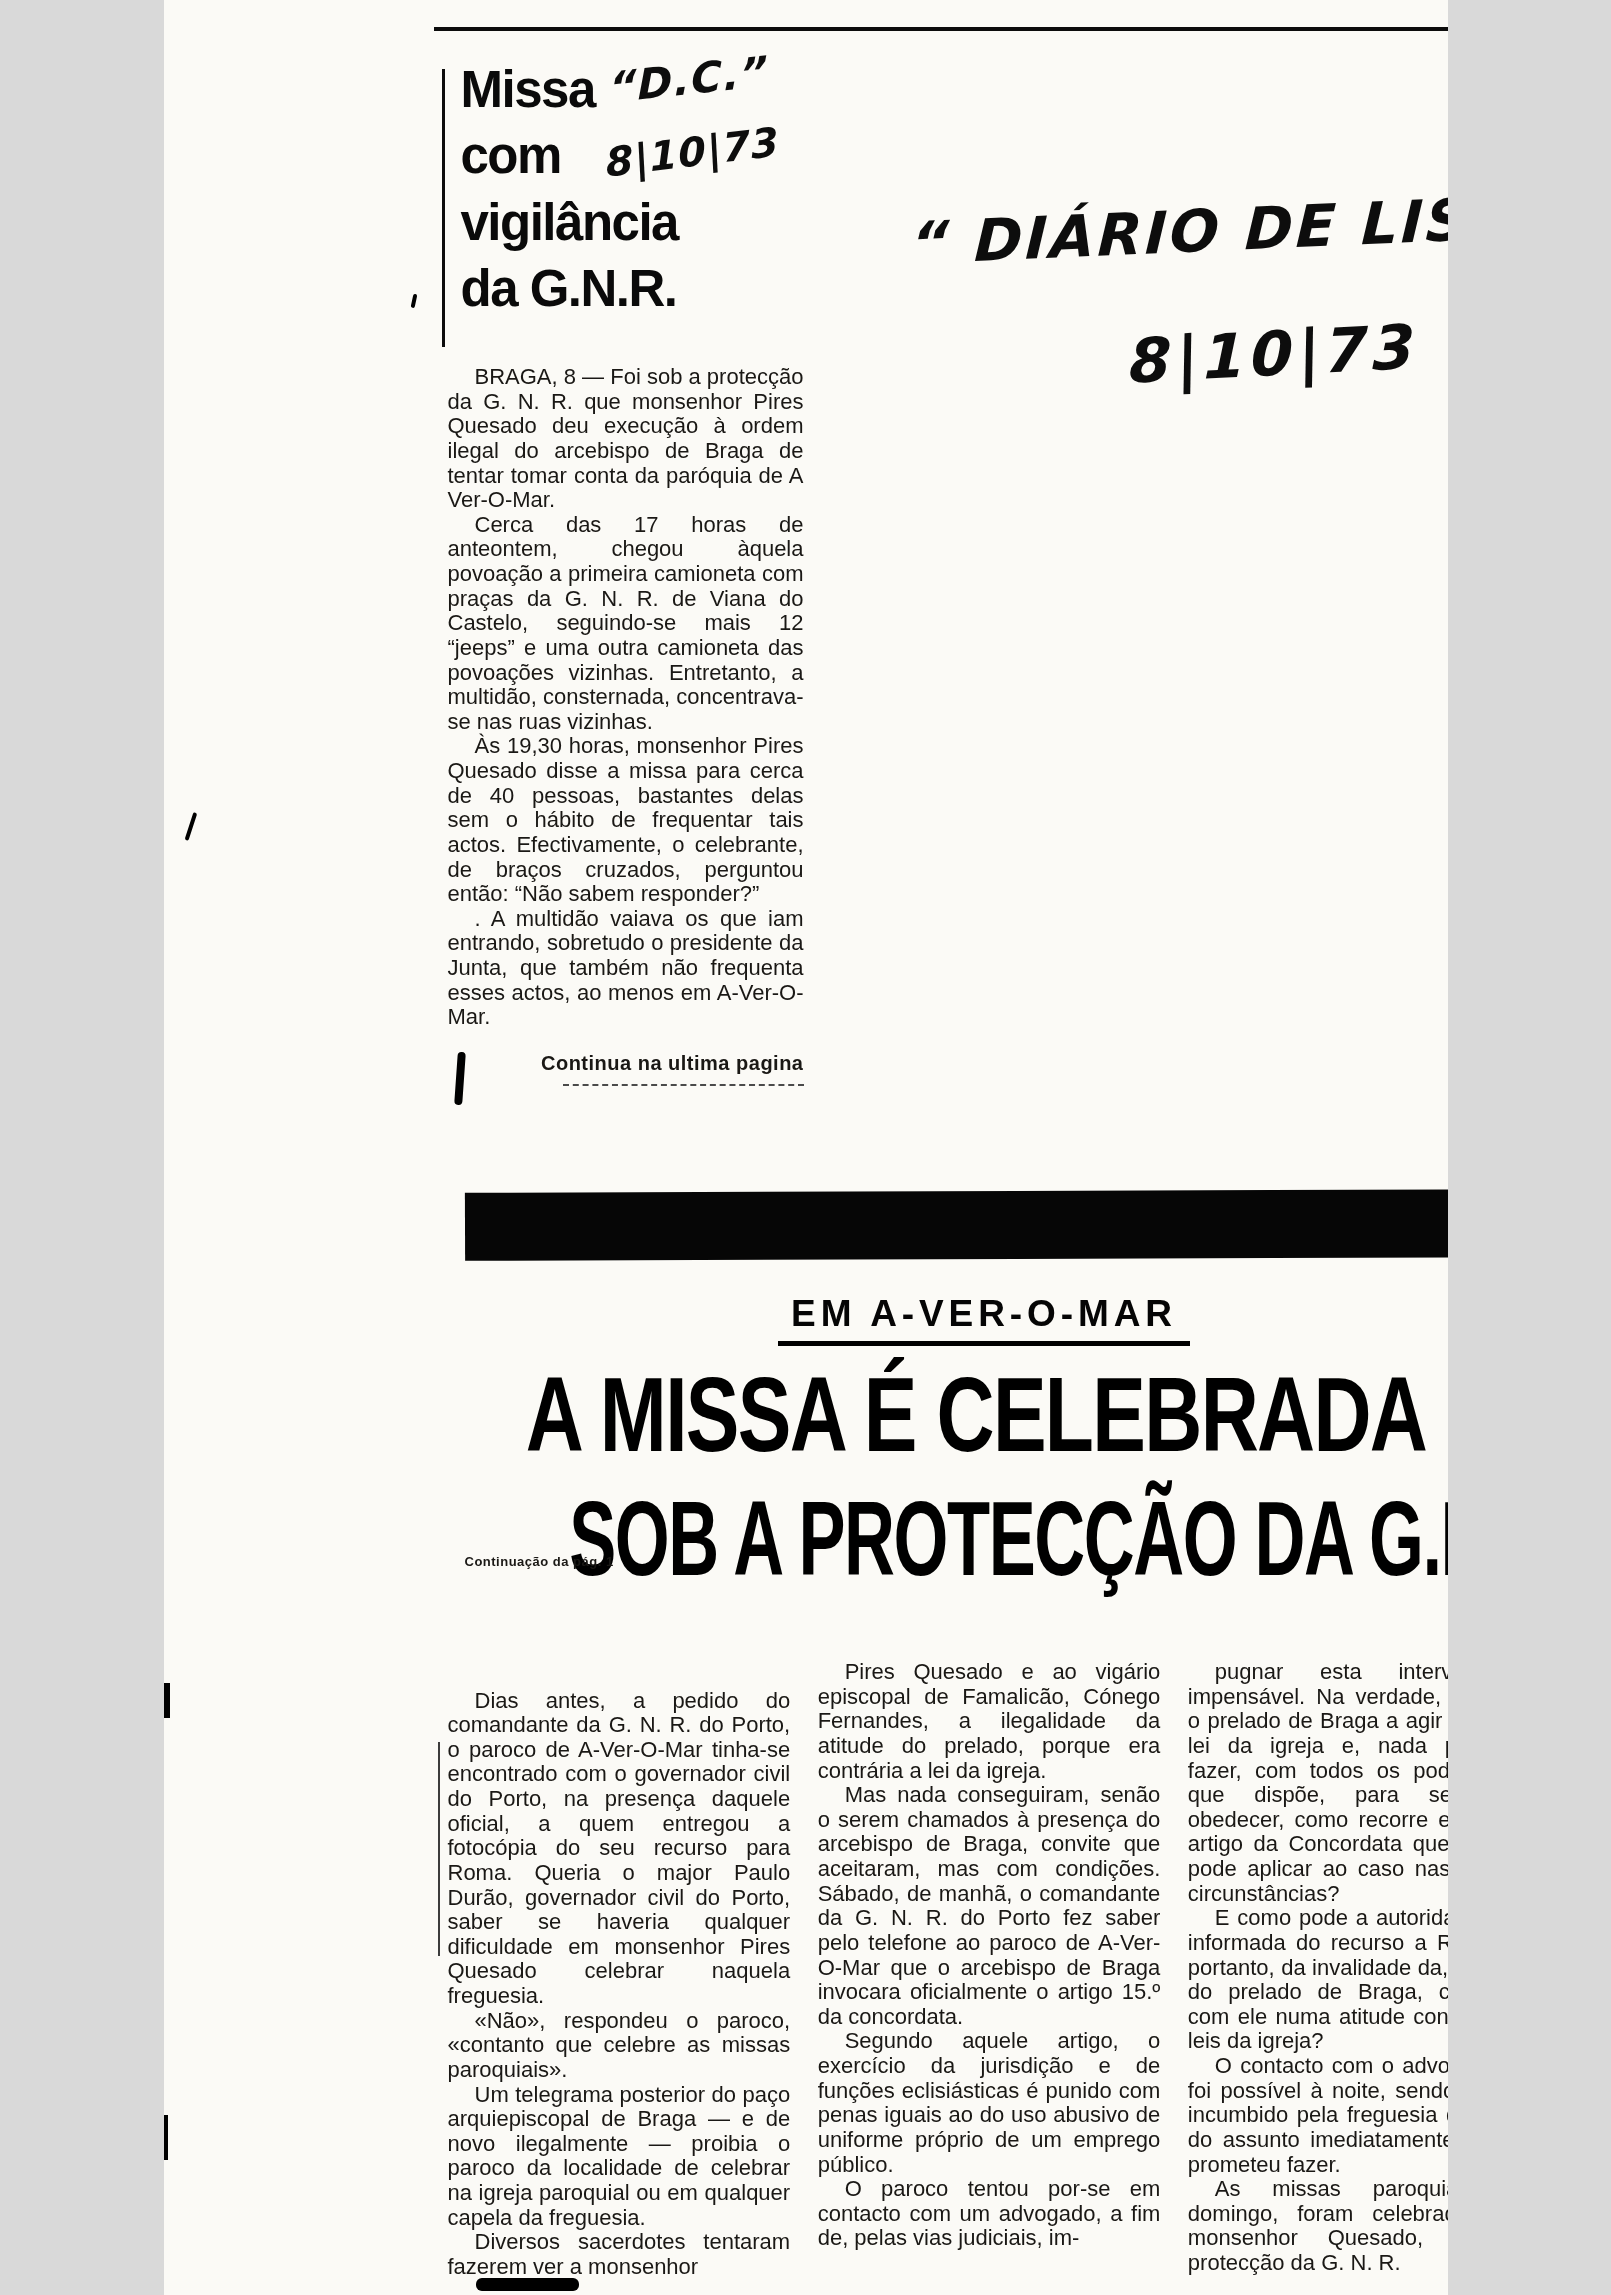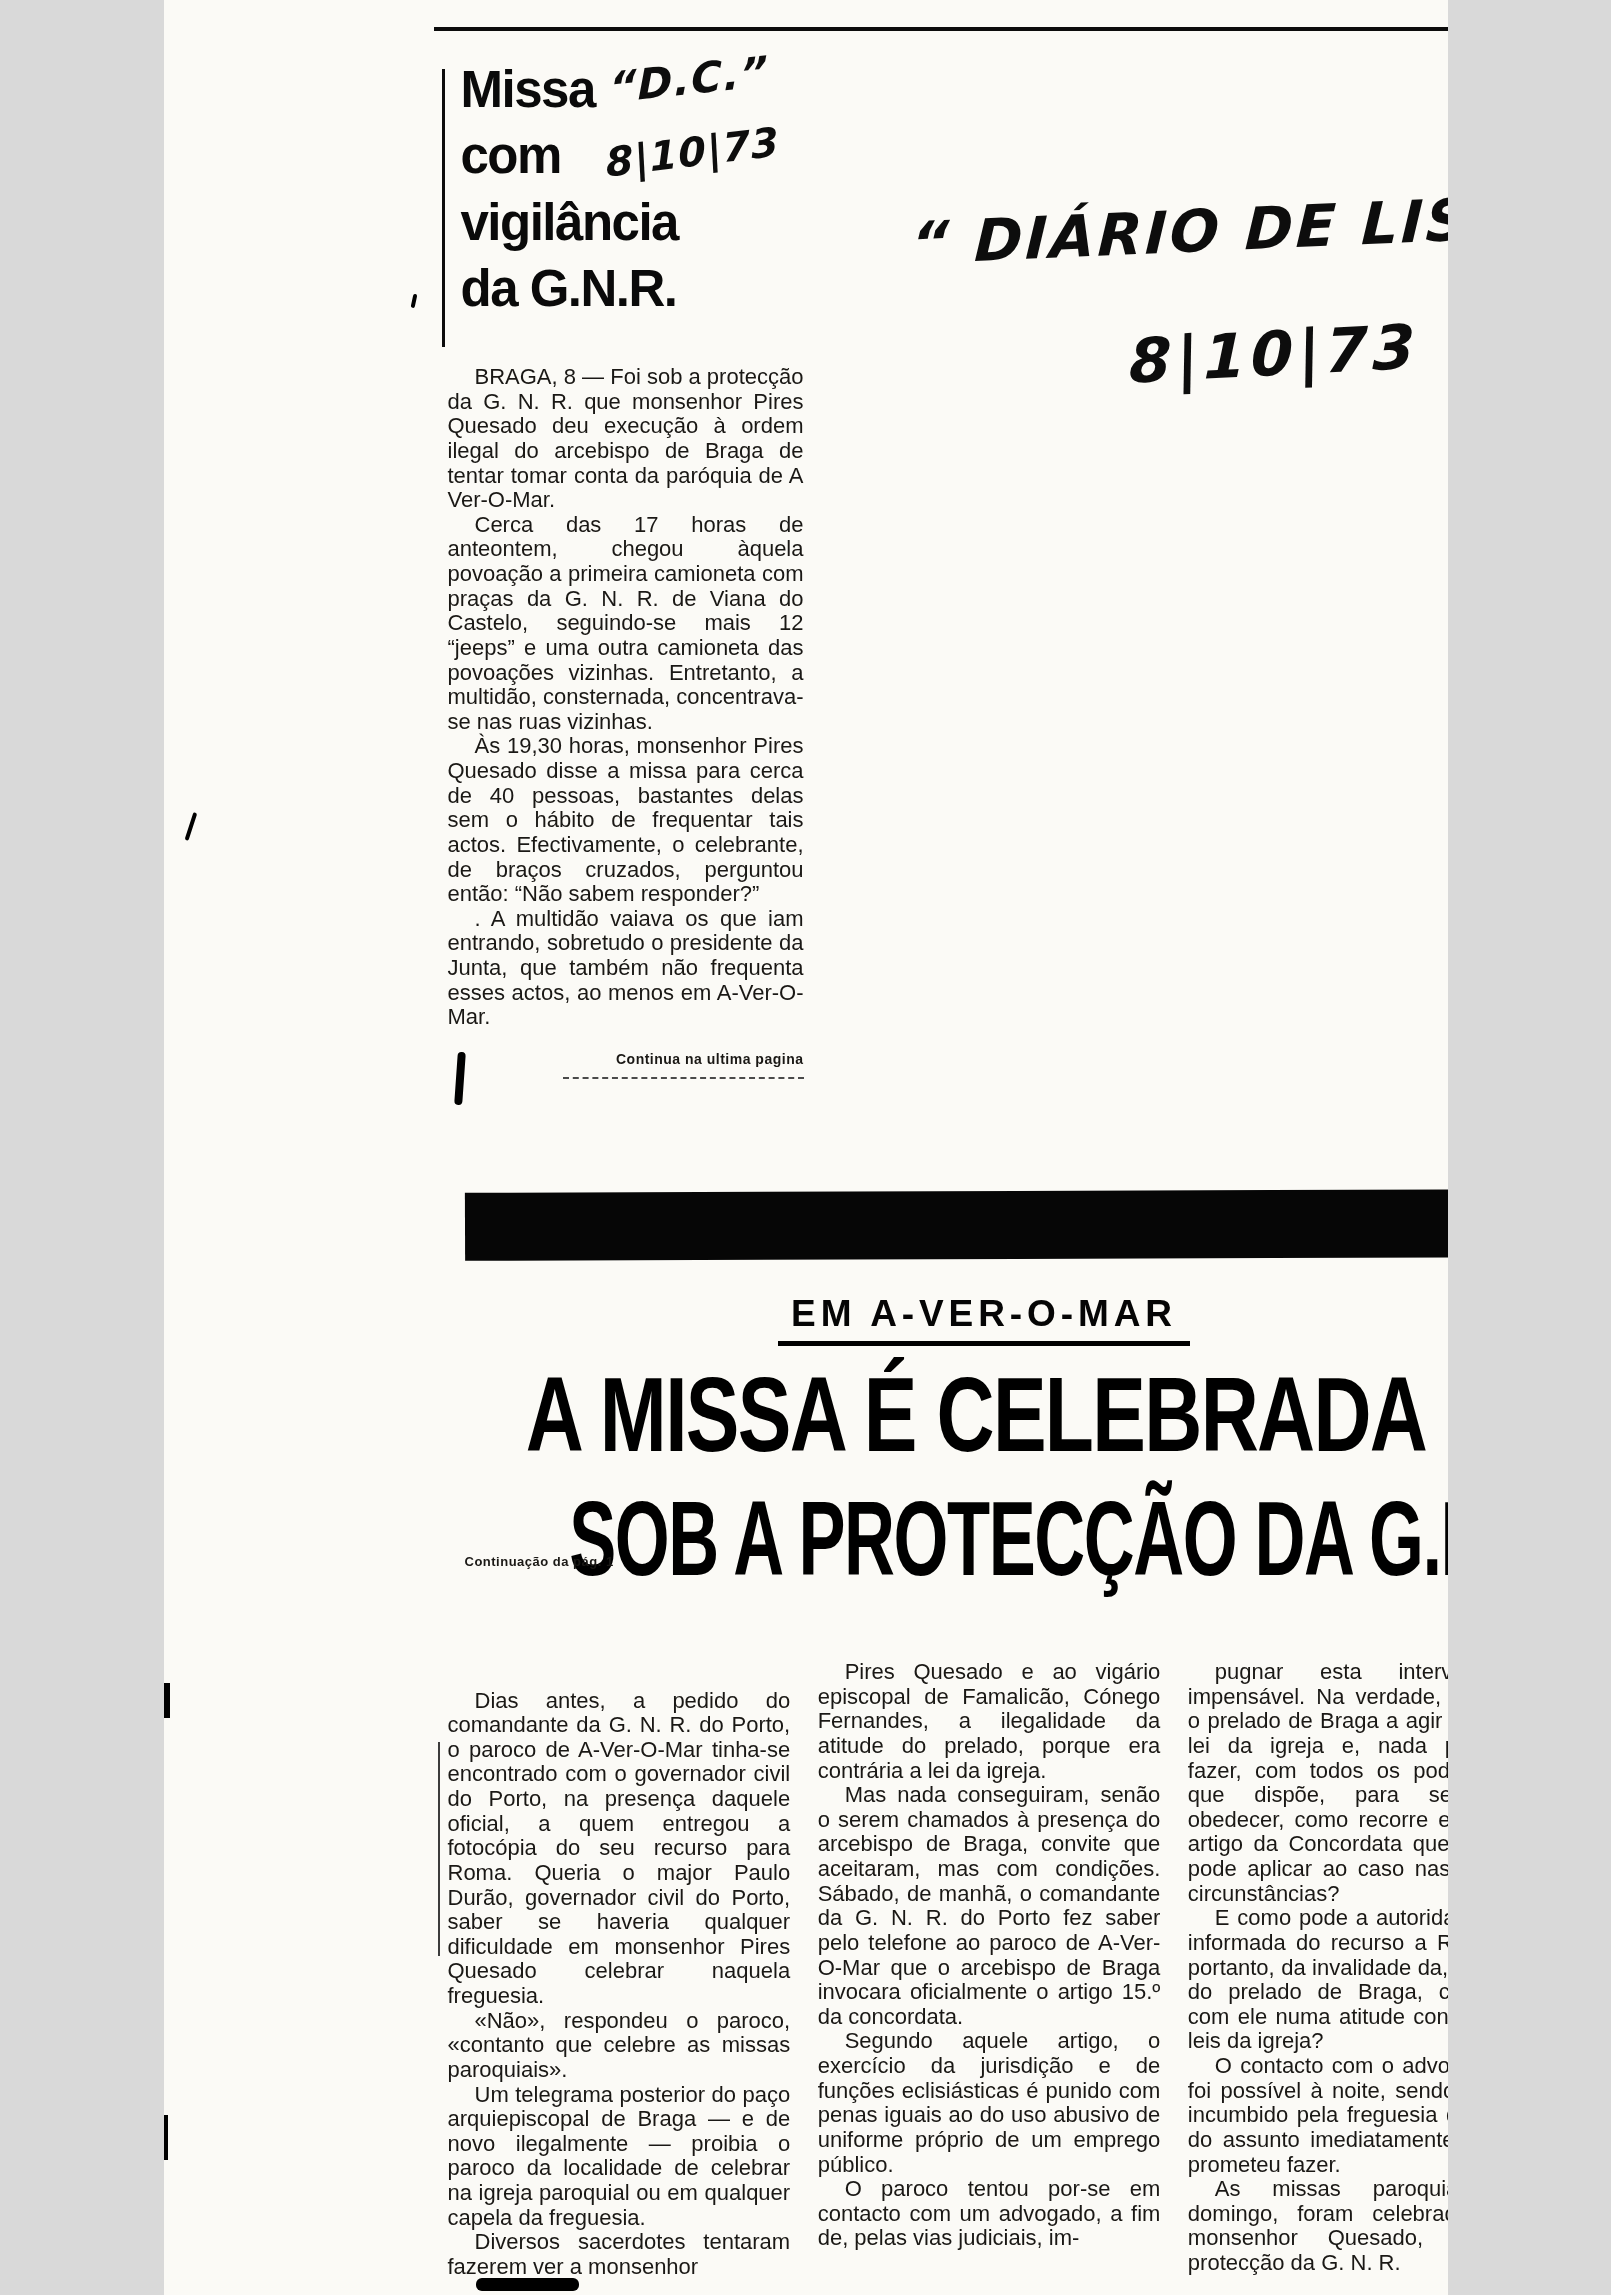--- a/index.html
+++ b/index.html
@@ -25,21 +25,21 @@
   .front-headline {
     position:absolute; left:297px; top:57px; width:314px;
     font-size:51px; font-weight:700; line-height:1.30; letter-spacing:-1.5px;
     white-space:pre-line; color:#0a0a0a;
   }
   .front-body {
     position:absolute; left:284px; top:365px; width:356px;
     font-size:22px; line-height:1.12; text-align:justify;
   }
   .front-body p { text-indent:27px; }
-  .cont-note { margin-top:22px; font-weight:700; font-size:14px; text-align:right; letter-spacing:0.5px; }
+  .cont-note { margin-top:22px; font-weight:700; font-size:20px; text-align:right; letter-spacing:0.5px; }
   .squiggle { margin-top:9.8px; margin-left:115px; border-top:2px dashed #4a4a4a; height:0; }
 
   
   .handwriting {
     position:absolute;
     font-family:"DejaVu Sans",sans-serif;
     font-style:italic; font-weight:700; color:#0d0d0d;
     white-space:nowrap;
   }
   .hand-dc { left:445px; top:55px; font-size:42px; transform:rotate(-6deg) skewX(-6deg); letter-spacing:1.5px; }

